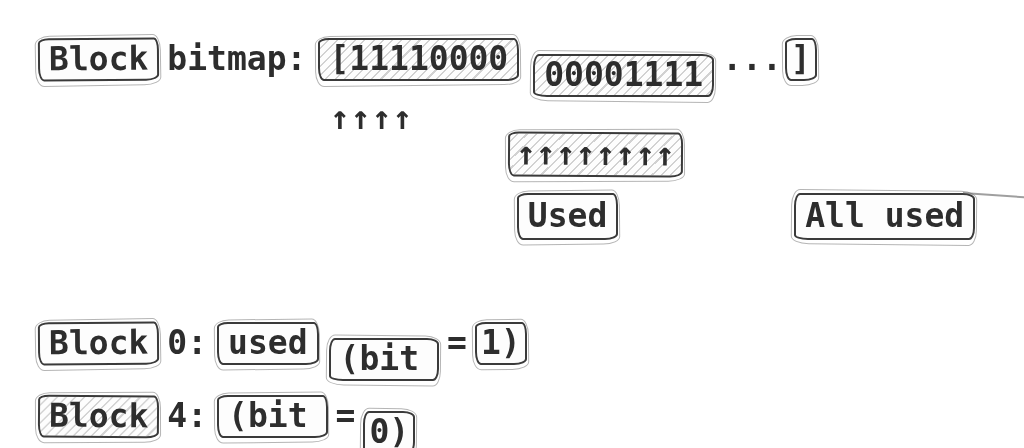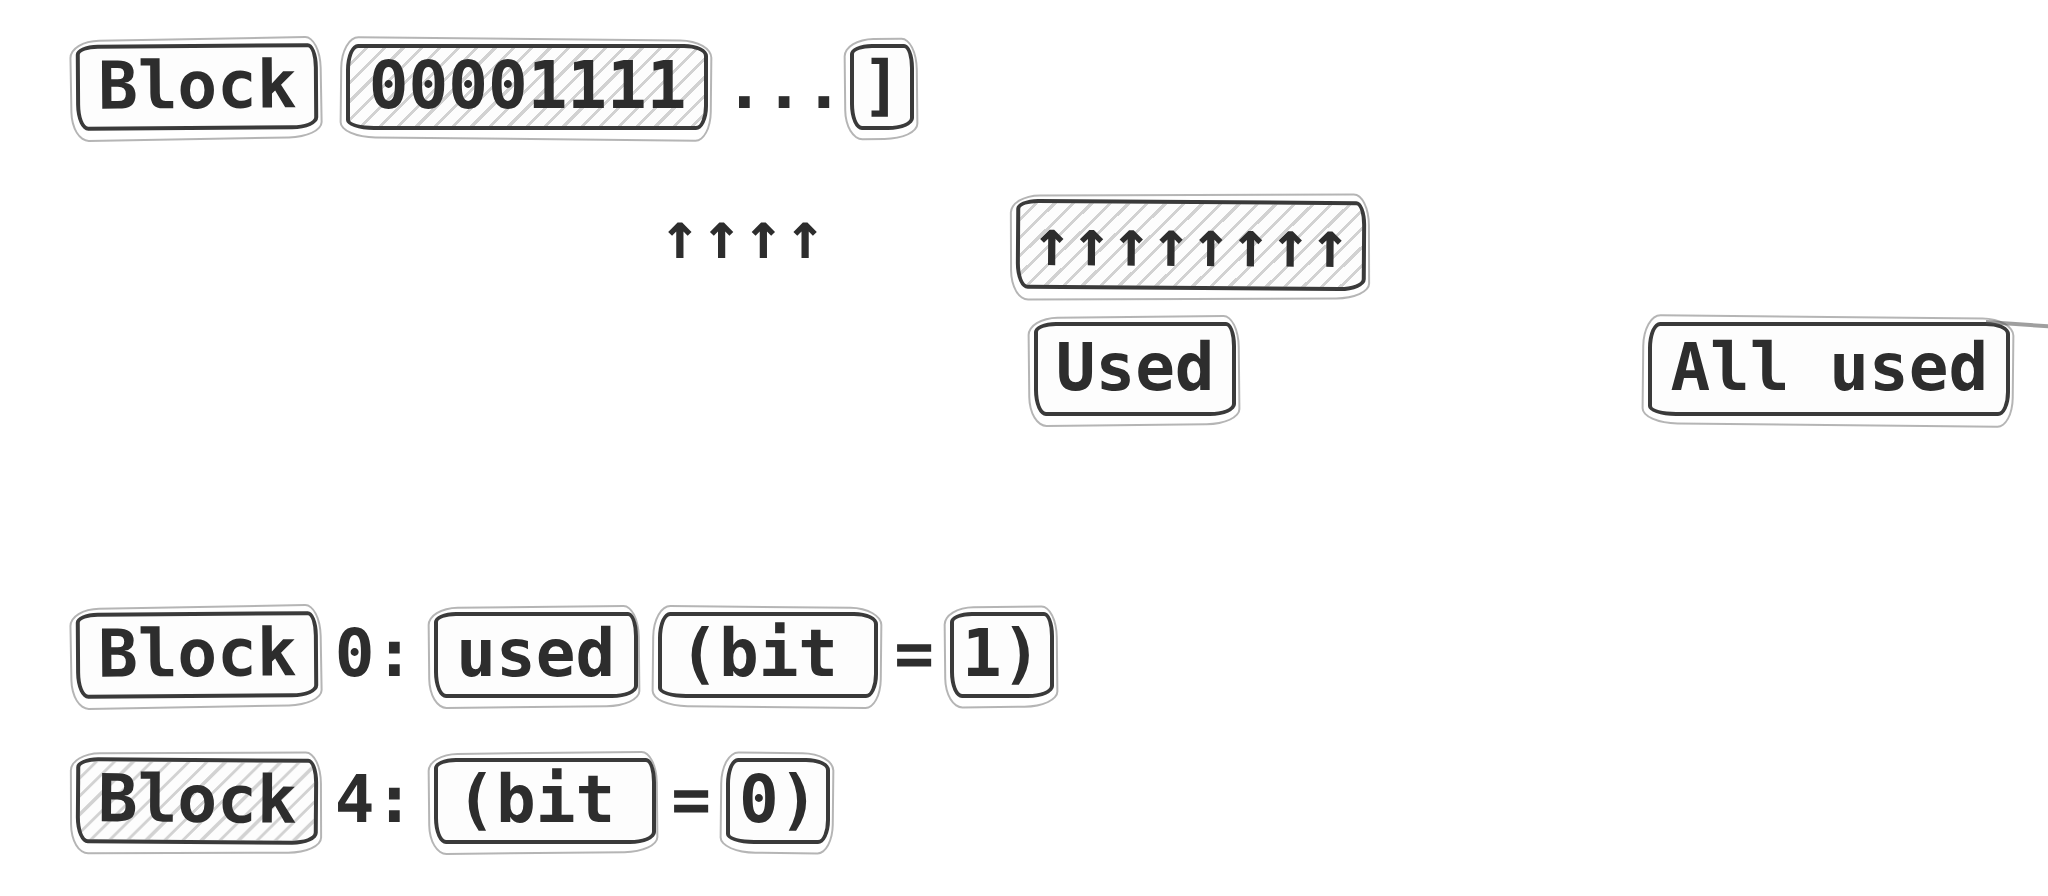--- a/index.html
+++ b/index.html
@@ -41,21 +41,21 @@
   }
   .box::after {
     content: "";
     position: absolute;
     inset: -5px -4px -7px -5px;
     border: 1.6px solid rgba(90,90,90,0.45);
     border-radius: 15px 8px 17px 9px / 9px 16px 8px 15px;
     transform: rotate(-0.6deg);
     pointer-events: none;
   }
-  .r-b { border-radius: 6px 12px 6px 14px / 13px 6px 12px 5px; }
+  .r-b { border-radius: 6px 12px 6px 14px / 13px 6px 12px 5px; margin-top: 32px; }
   .r-b::after { border-radius: 9px 16px 8px 18px / 16px 9px 15px 8px; transform: rotate(0.6deg); }
   .rot-a { transform: rotate(-0.4deg); }
   .rot-b { transform: rotate(0.4deg); }
 
   .tight { padding: 2px 4px; }
 
   
   .hatch {
     background-image: repeating-linear-gradient(
       135deg,
@@ -96,32 +96,34 @@
     border-top: 2px solid rgba(80,80,80,0.55);
     transform: rotate(4deg);
     transform-origin: left center;
     pointer-events: none;
   }
 
   #row-bitmap { left: 22px; top: 22px; }
   #arrows-used { left: 330px; top: 101px; letter-spacing: 1px; }
   #arrows-all  { left: 508px; top: 99px; padding: 3px 6px; }
   #label-used  { left: 322px; top: 161px; padding: 4px 9px; }
-  #label-all   { left: 508px; top: 161px; padding: 4px 9px; }
+  #label-all   { left: 478px; top: 161px; padding: 4px 9px; }
   #row-block0  { left: 22px; top: 306px; }
   #row-block4  { left: 22px; top: 379px; }
 </style>
 </head>
 <body>
 
 <div class="canvas">
 
   
   <div class="row" id="row-bitmap">
     <span class="box rot-a">Block</span>
+    <span class="plain ml8">bitmap:</span>
+    <span class="box hatch ml12">[11110000</span>
     <span class="box hatch r-b ml14">00001111</span>
     <span class="plain ml8">...</span>
     <span class="box tight ml3">]</span>
   </div>
 
   
   <div class="abs plain" id="arrows-used">↑↑↑↑</div>
   <div class="abs box hatch rot-b" id="arrows-all">↑↑↑↑↑↑↑↑</div>
 
   

